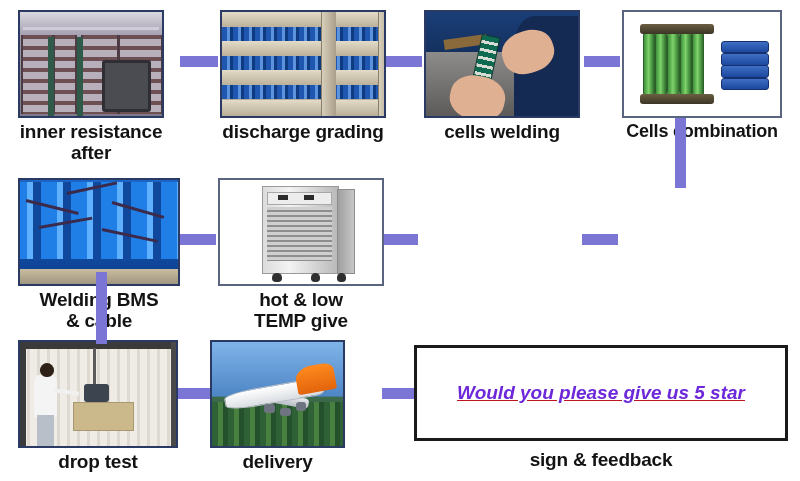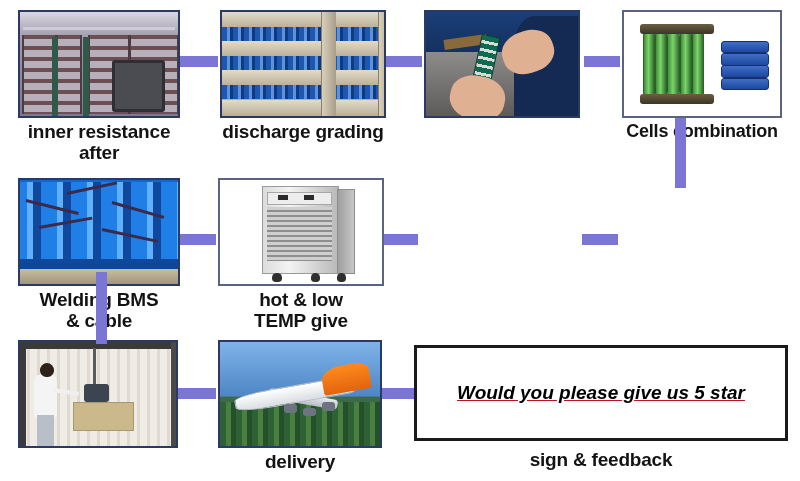--- a/index.html
+++ b/index.html
@@ -201,21 +201,21 @@
     border: 3px solid #1a1a1a;
     background: #ffffff;
     box-sizing: border-box;
     z-index: 4;
     display: flex;
     flex-direction: column;
     justify-content: center;
     padding: 6px 14px;
   }
   .feedback-line {
-    color: #000000;
+    color: #6d28d9;
     font-weight: bold;
     font-style: italic;
     font-size: 19px;
     text-decoration: underline;
     text-decoration-color: #c1121f;
     line-height: 1.9;
     white-space: nowrap;
     text-align: center;
   }
 </style>
@@ -230,21 +230,21 @@
   <div class="conn-v" style="left:675px; top:118px; height:70px;"></div>
 
   <div class="conn-h" style="left:180px; top:234px; width:36px;"></div>
   <div class="conn-h" style="left:384px; top:234px; width:34px;"></div>
   <div class="conn-h" style="left:582px; top:234px; width:36px;"></div>
   <div class="conn-v" style="left:96px; top:272px; height:72px;"></div>
 
   <div class="conn-h" style="left:178px; top:388px; width:38px;"></div>
   <div class="conn-h" style="left:382px; top:388px; width:36px;"></div>
 
-  <div class="step" style="left:18px; top:10px; width:162px;">
+  <div class="step" style="left:18px; top:10px; width:146px;">
     <div class="thumb">
       <div class="scene s-racks">
         <div class="ceil"></div>
           <div class="beam"></div>
         <div class="rack" style="left:1%;  width:20%;"></div>
         <div class="rack" style="left:23%; width:14%;"></div>
         <div class="rack" style="left:43%; width:24%;"></div>
         <div class="rack" style="left:69%; width:29%;"></div>
         <div class="post" style="left:20%;"></div>
         <div class="post" style="left:40%;"></div>
@@ -280,20 +280,23 @@
     <div class="thumb">
       <div class="scene s-weld">
         <div class="wall"></div>
           <div class="bench"></div>
           <div class="sleeve"></div>
         <div class="tool"></div>
           <div class="pack"></div>
         <div class="hand h1"></div>
           <div class="hand h2"></div>
       </div>
+    </div>
+    <div class="caption">
+      <div>cells welding</div>
     </div>
   </div>
 
   <div class="step" style="left:622px; top:10px; width:160px;">
     <div class="thumb light-frame">
       <div class="scene s-comb">
         <div class="green-pack">
           <div class="gcell" style="left:0%;"></div>
           <div class="gcell" style="left:18%;"></div>
           <div class="gcell" style="left:36%;"></div>
@@ -366,23 +369,26 @@
           <div class="frame-r"></div>
         <div class="cable"></div>
         <div class="hoist"></div>
         <div class="table"></div>
         <div class="person-body"></div>
         <div class="person-legs"></div>
         <div class="person-head"></div>
         <div class="arm"></div>
       </div>
     </div>
-  </div>
-
-  <div class="step" style="left:218px; top:340px; width:164px;">
+    <div class="caption">
+      <div>drop test</div>
+    </div>
+  </div>
+
+  <div class="step" style="left:210px; top:340px; width:135px;">
     <div class="thumb">
       <div class="scene s-del">
         <div class="forest"></div>
         <div class="wing"></div>
         <div class="fuse"></div>
         <div class="tail"></div>
         <div class="eng" style="left:40%; top:60%;"></div>
         <div class="eng" style="left:52%; top:63%;"></div>
         <div class="eng" style="left:64%; top:58%;"></div>
       </div>

